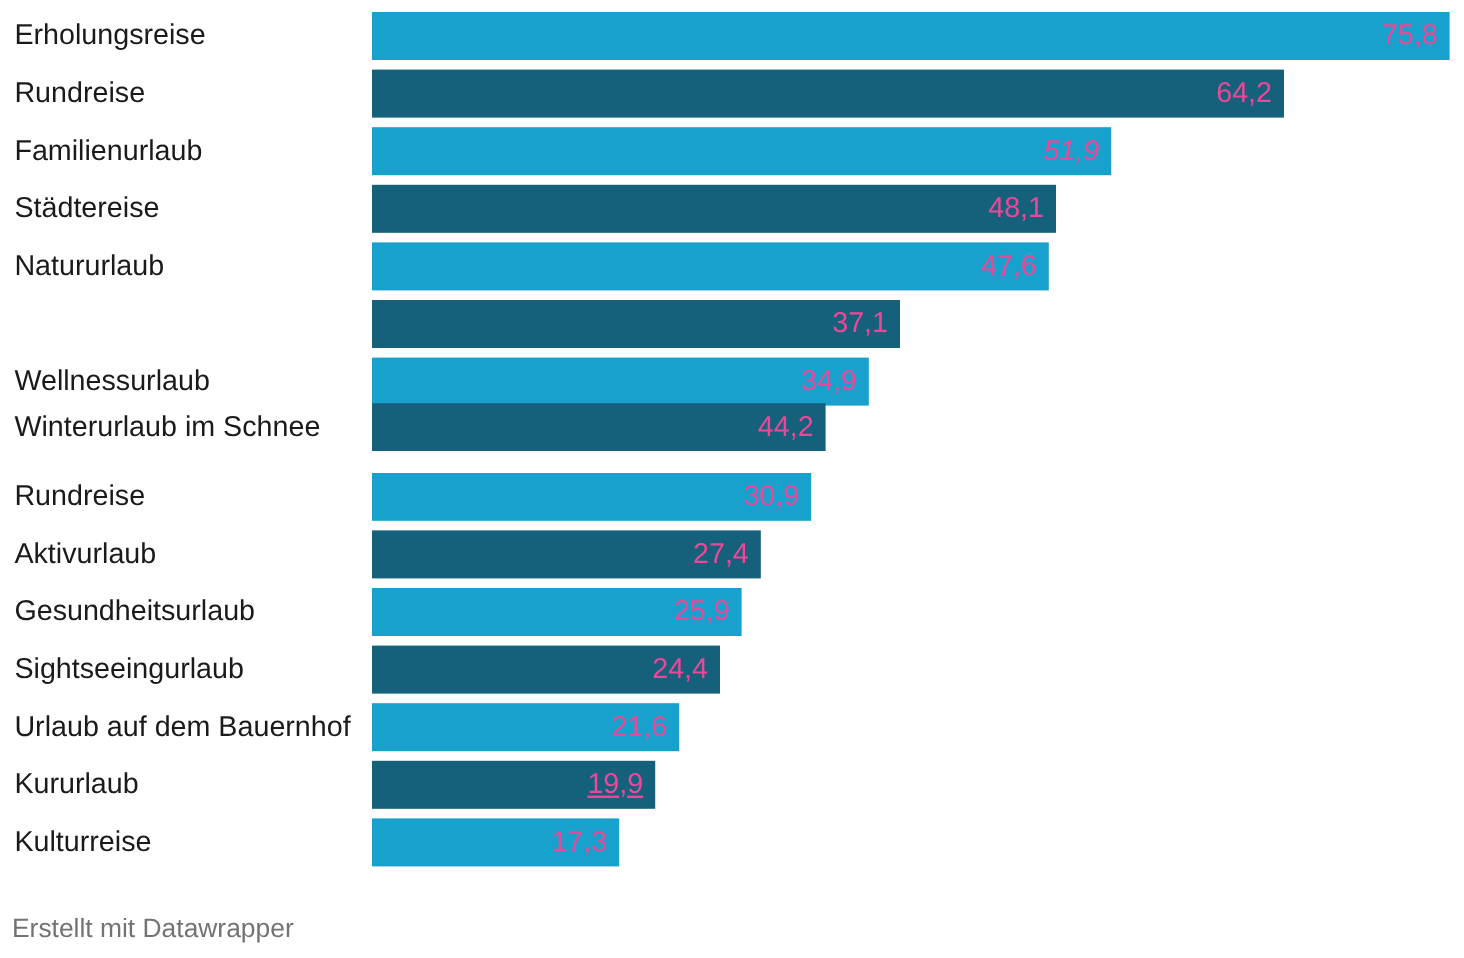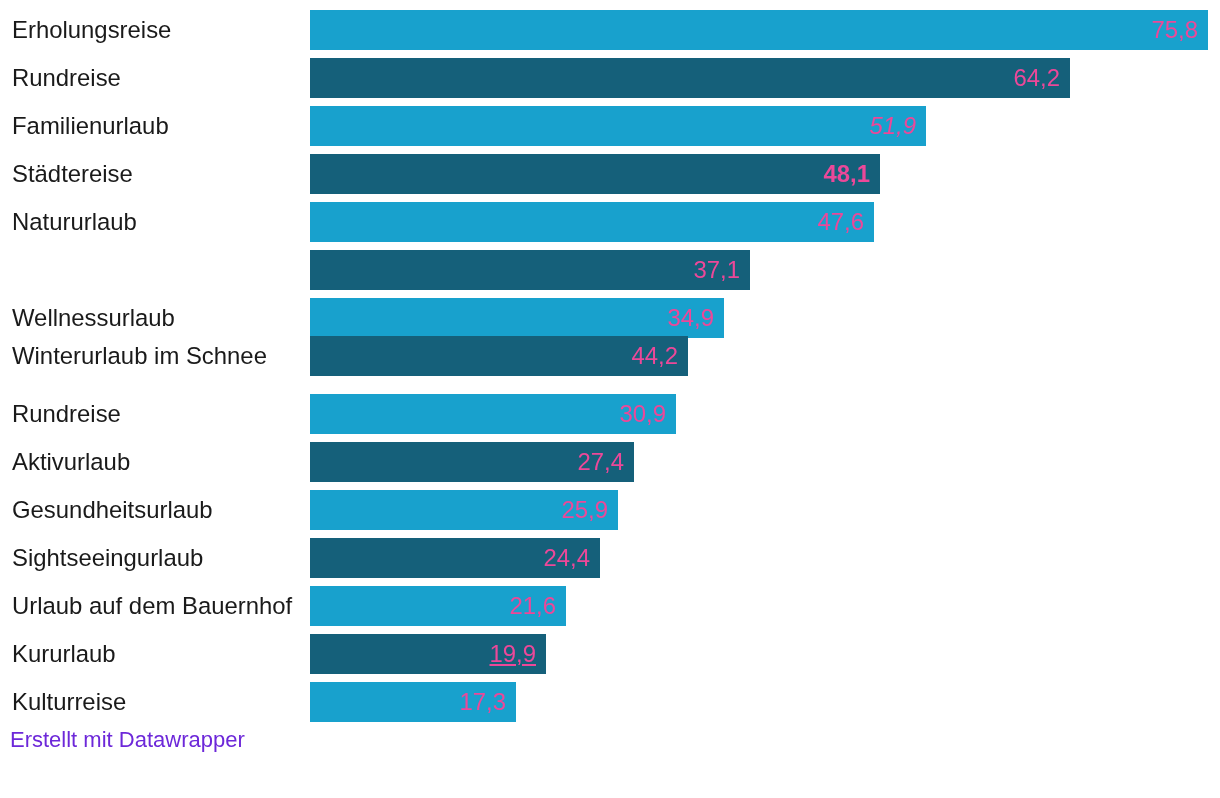--- a/index.html
+++ b/index.html
@@ -50,25 +50,25 @@
     height: 40px;
     line-height: 40px;
     font-size: 23.9px;
     color: #ec4899;
     white-space: nowrap;
     transform: translate3d(-100%, 0, 0);
   }
   #chart-credit {
     position: absolute;
     left: 10px;
-    top: 720px;
+    top: 754px;
     font-size: 22px;
     line-height: 40px;
     height: 40px;
-    color: #6d28d9;
+    color: #737373;
     white-space: nowrap;
     transform: translateZ(0);
   }
 </style>
 </head>
 <body>
 
 <div id="chart">
     <div class="bar-row" style="top: 10px;">
       <div class="bar-rect" style="width: 898px; background: rgb(24, 161, 205);"></div>
@@ -81,21 +81,21 @@
       <div class="bar-value" style="left: 1060px;">64,2</div>
     </div>
     <div class="bar-row" style="top: 106px;">
       <div class="bar-rect" style="width: 616px; background: rgb(24, 161, 205);"></div>
       <div class="bar-label">Familienurlaub</div>
       <div class="bar-value" style="left: 916px; font-style: italic;">51,9</div>
     </div>
     <div class="bar-row" style="top: 154px;">
       <div class="bar-rect" style="width: 570px; background: rgb(21, 96, 122);"></div>
       <div class="bar-label">Städtereise</div>
-      <div class="bar-value" style="left: 870px; font-weight: bold;">48,1</div>
+      <div class="bar-value" style="left: 870px;">48,1</div>
     </div>
     <div class="bar-row" style="top: 202px;">
       <div class="bar-rect" style="width: 564px; background: rgb(24, 161, 205);"></div>
       <div class="bar-label">Natururlaub</div>
       <div class="bar-value" style="left: 864px;">47,6</div>
     </div>
     <div class="bar-row" style="top: 250px;">
       <div class="bar-rect" style="width: 440px; background: rgb(21, 96, 122);"></div>
       <div class="bar-value" style="left: 740px;">37,1</div>
     </div>

